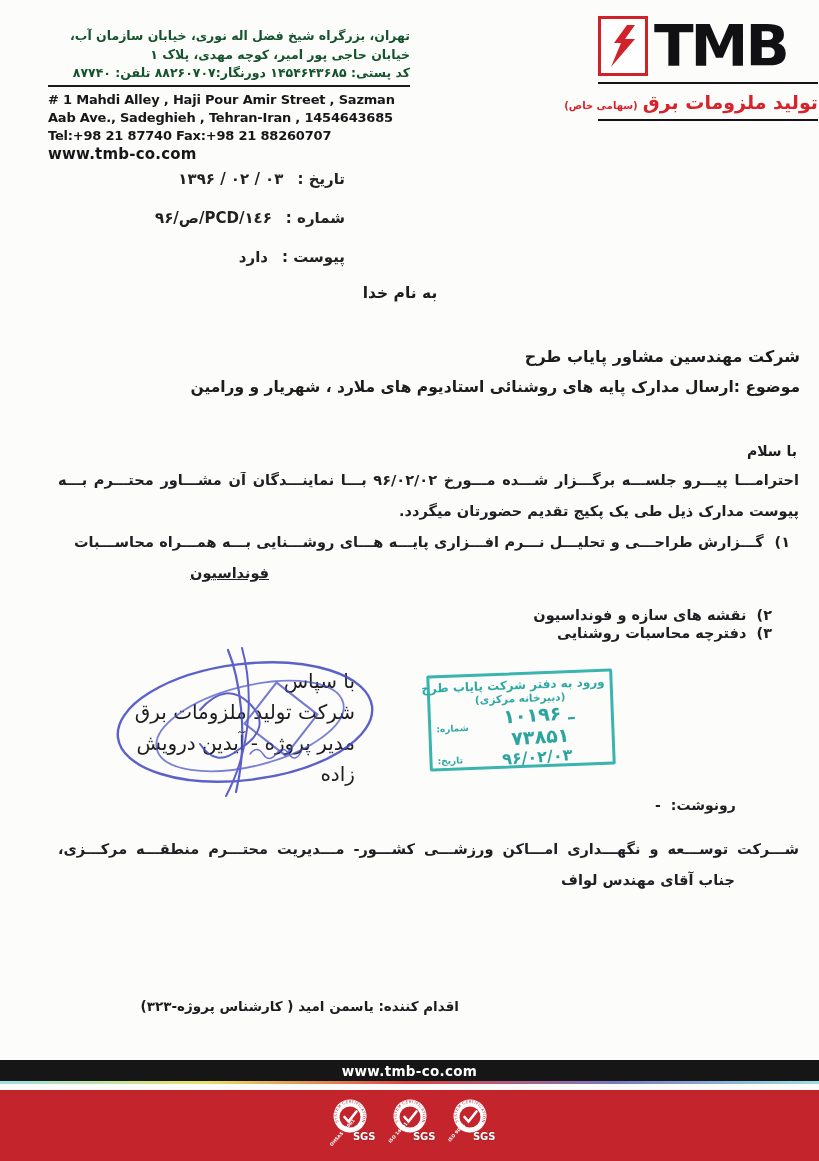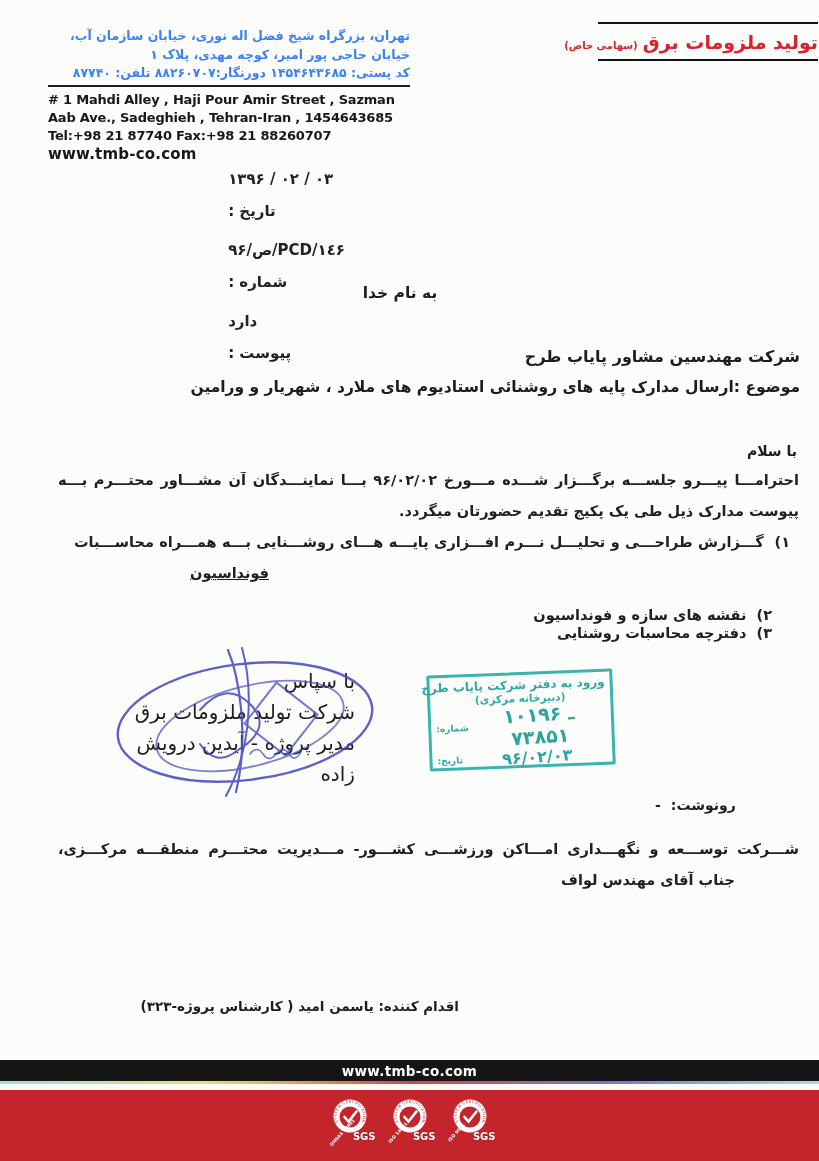--- a/index.html
+++ b/index.html
@@ -5,40 +5,40 @@
   html,body{margin:0;padding:0;}
   body{
     width:819px;height:1161px;position:relative;overflow:hidden;
     background:#fcfcfa;
     font-family:"DejaVu Sans","Liberation Sans",sans-serif;
     color:#1d1d20;
   }
   .abs{position:absolute;}
   
   .addr-fa{left:48px;top:27px;width:362px;direction:rtl;text-align:right;
-    font-size:12.5px;font-weight:700;line-height:18.5px;color:#3b82f6;}
+    font-size:12.5px;font-weight:700;line-height:18.5px;color:#14532d;}
   .addr-divider{left:48px;top:85px;width:362px;border-top:2.5px solid #1c1c1e;}
   .addr-en{left:48px;top:91px;width:370px;font-size:13px;font-weight:700;
     line-height:18px;color:#17171a;letter-spacing:-0.2px;}
   .addr-en .site{font-size:15px;letter-spacing:0.2px;}
   
   .logo{left:598px;top:16px;width:220px;}
   .logo-row{display:flex;align-items:center;gap:6px;}
   .bolt-box{width:44px;height:54px;border:3px solid #cf2229;background:#fff;
     display:flex;align-items:center;justify-content:center;}
   .tmb{font-size:57px;font-weight:700;letter-spacing:-3px;color:#111114;
     transform:scaleX(1.02);transform-origin:left;line-height:54px;}
   .logo-line{border-top:2.5px solid #141416;margin-top:6px;}
   .tagline{direction:rtl;margin:7px 0 6px 0;color:#d8232a;white-space:nowrap;}
   .tagline .main{font-size:19px;font-weight:700;}
   .tagline .sub{font-size:10px;font-weight:700;}
   
   .meta{right:474px;top:170px;display:flex;flex-direction:column;gap:21px;}
   .meta-row{display:flex;justify-content:flex-end;align-items:baseline;gap:14px;
-    font-size:15px;font-weight:700;color:#222;white-space:nowrap;flex-direction:column;}
+    font-size:15px;font-weight:700;color:#222;white-space:nowrap;}
   .meta-row .val{direction:ltr;unicode-bidi:isolate;}
   .meta-row .lbl{direction:rtl;}
   
   .bismillah{left:300px;top:284px;width:200px;text-align:center;
     font-size:15.5px;font-weight:700;direction:rtl;}
   .recipient{right:19px;top:347px;direction:rtl;font-size:16px;font-weight:700;}
   .subject{right:19px;top:378px;direction:rtl;font-size:15.5px;font-weight:700;}
   .salutation{right:22px;top:443px;direction:rtl;font-size:14px;font-weight:700;}
   .jline{left:30px;right:20px;direction:rtl;font-size:14.5px;font-weight:700;
     text-align:justify;text-align-last:justify;height:24px;overflow:hidden;color:#202024;margin-left:28px;}
@@ -96,20 +96,28 @@
 <div class="abs addr-divider"></div>
 
 <div class="abs addr-en">
   <div># 1 Mahdi Alley , Haji Pour Amir Street , Sazman</div>
   <div>Aab Ave., Sadeghieh , Tehran-Iran , 1454643685</div>
   <div>Tel:+98 21 87740   Fax:+98 21 88260707</div>
   <div class="site">www.tmb-co.com</div>
 </div>
 
 <div class="abs logo">
+  <div class="logo-row">
+    <div class="bolt-box">
+      <svg width="30" height="44" viewBox="0 0 30 44">
+        <polygon points="19,1 6,19 13,19 3,43 27,15 17,15 27,1" fill="#cf2229"></polygon>
+      </svg>
+    </div>
+    <div class="tmb">TMB</div>
+  </div>
   <div class="logo-line"></div>
   <div class="tagline">
     <span class="main">تولید ملزومات برق</span>
     <span class="sub">(سهامی خاص)</span>
   </div>
   <div class="logo-line"></div>
 </div>
 
 <div class="abs meta">
   <div class="meta-row">

